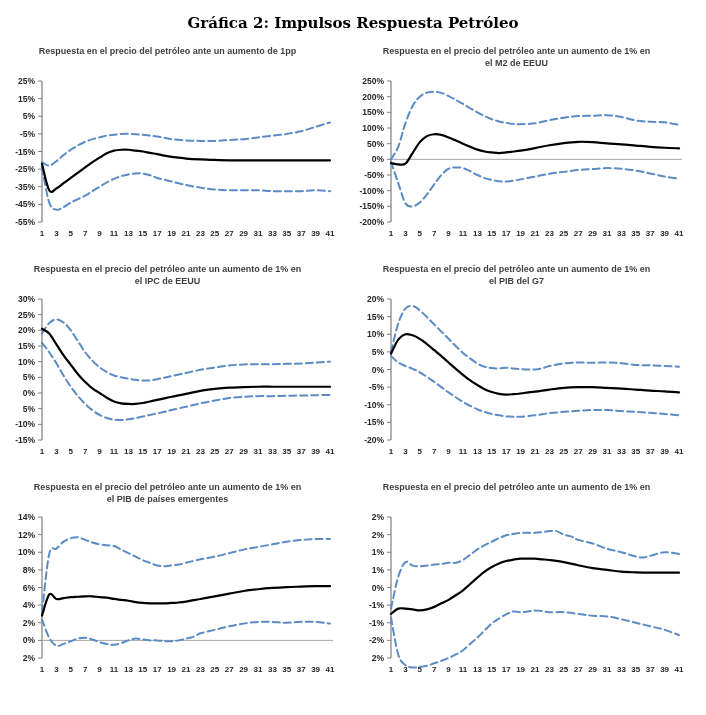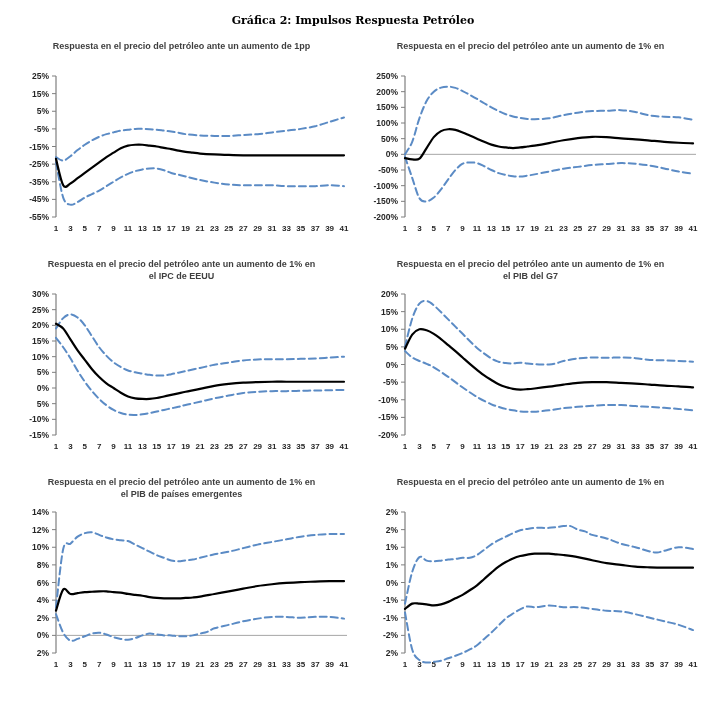--- a/index.html
+++ b/index.html
@@ -2,31 +2,30 @@
 <html><head>
 <meta charset="utf-8">
 <style>
   html,body{margin:0;padding:0;background:#ffffff;}
   body{width:706px;height:715px;overflow:hidden;font-family:"Liberation Sans",sans-serif;}
   .figure{width:706px;height:715px;background:#fff;}
   .main-title{
     text-align:center;
     font-family:"DejaVu Serif","Liberation Serif",serif;
     font-weight:bold;
-    font-size:11px;
+    font-size:15px;
     color:#000;
     padding-top:14px;
     padding-bottom:14px;
   }
   .grid{
     display:grid;
     grid-template-columns:335px 335px;
     column-gap:14px;
     row-gap:12px;
-    padding-left:14px;
     padding-right:8px;
   }
   .chart-cell{width:335px;}
   .chart-title{
     text-align:center;
     font-weight:bold;
     font-size:9px;
     line-height:1.3;
     color:#3f3f3f;
     height:26px;
@@ -91,20 +90,21 @@
           <text x="330" y="162" text-anchor="middle" class="xtick-label">41</text>
           <path d="M42 88.08 C43.2 88.66666666666666, 46.800000000000004 91.74833333333333, 49.2 91.6 C51.6 91.45166666666665, 54 88.95166666666667, 56.4 87.19 C58.8 85.42833333333333, 61.2 82.93833333333333, 63.6 81.03 C66 79.12166666666667, 68.39999999999999 77.35666666666665, 70.8 75.74 C73.2 74.12333333333333, 75.6 72.65166666666667, 78 71.33 C80.4 70.00833333333333, 82.8 68.83833333333334, 85.2 67.81 C87.60000000000001 66.78166666666667, 90 65.895, 92.4 65.16 C94.80000000000001 64.425, 97.19999999999999 63.986666666666665, 99.6 63.4 C102 62.81333333333333, 104.39999999999999 62.08, 106.8 61.64 C109.2 61.2, 111.6 61.05333333333333, 114 60.76 C116.4 60.46666666666667, 118.8 60.02666666666667, 121.2 59.88 C123.60000000000001 59.733333333333334, 126 59.82166666666667, 128.4 59.88 C130.8 59.93833333333333, 133.2 60.08333333333333, 135.6 60.23 C138 60.376666666666665, 140.4 60.525, 142.8 60.76 C145.20000000000002 60.995, 147.6 61.346666666666664, 150 61.64 C152.4 61.93333333333334, 154.79999999999998 62.16833333333334, 157.2 62.52 C159.6 62.87166666666667, 162 63.31, 164.4 63.75 C166.8 64.19, 168 64.71833333333333, 171.6 65.16 C175.2 65.60166666666666, 181.2 66.10666666666667, 186 66.4 C190.8 66.69333333333334, 195.6 66.83333333333334, 200.4 66.92 C205.20000000000002 67.00666666666666, 210 67.06666666666666, 214.8 66.92 C219.60000000000002 66.77333333333334, 224.39999999999998 66.33333333333334, 229.2 66.04 C234 65.74666666666667, 238.79999999999998 65.6, 243.6 65.16 C248.4 64.72, 253.2 63.986666666666665, 258 63.4 C262.8 62.81333333333333, 267.59999999999997 62.22666666666667, 272.4 61.64 C277.2 61.053333333333335, 282 60.615, 286.8 59.88 C291.6 59.145, 296.4 58.405, 301.2 57.23 C306 56.05499999999999, 310.8 54.29833333333333, 315.6 52.83 C320.40000000000003 51.361666666666665, 327.6 49.155, 330 48.42" fill="none" stroke="#5B8BC5" stroke-width="2" stroke-dasharray="7 4" stroke-linecap="round"></path>
           <path d="M42 93.36 C43.2 99.235, 46.800000000000004 121.56000000000002, 49.2 128.61 C51.6 135.66000000000003, 54 134.925, 56.4 135.66 C58.8 136.39499999999998, 61.2 134.195, 63.6 133.02 C66 131.84500000000003, 68.39999999999999 129.93166666666667, 70.8 128.61 C73.2 127.28833333333334, 75.6 126.265, 78 125.09 C80.4 123.915, 82.8 122.88166666666667, 85.2 121.56 C87.60000000000001 120.23833333333333, 90 118.62833333333333, 92.4 117.16 C94.80000000000001 115.69166666666666, 97.19999999999999 114.22, 99.6 112.75 C102 111.28, 104.39999999999999 109.66166666666668, 106.8 108.34 C109.2 107.01833333333333, 111.6 105.84833333333333, 114 104.82 C116.4 103.79166666666666, 118.8 102.905, 121.2 102.17 C123.60000000000001 101.435, 126 100.85, 128.4 100.41 C130.8 99.97, 133.2 99.67666666666666, 135.6 99.53 C138 99.38333333333334, 140.4 99.23666666666666, 142.8 99.53 C145.20000000000002 99.82333333333334, 147.6 100.555, 150 101.29 C152.4 102.025, 154.79999999999998 103.205, 157.2 103.94 C159.6 104.675, 162 105.11333333333334, 164.4 105.7 C166.8 106.28666666666666, 168 106.57833333333333, 171.6 107.46 C175.2 108.34166666666665, 181.2 109.96166666666666, 186 110.99 C190.8 112.01833333333333, 195.6 112.89666666666666, 200.4 113.63 C205.20000000000002 114.36333333333333, 210 114.94833333333334, 214.8 115.39 C219.60000000000002 115.83166666666666, 224.39999999999998 116.13166666666666, 229.2 116.28 C234 116.42833333333334, 238.79999999999998 116.28, 243.6 116.28 C248.4 116.28, 253.2 116.13333333333334, 258 116.28 C262.8 116.42666666666666, 267.59999999999997 117.01333333333334, 272.4 117.16 C277.2 117.30666666666666, 282 117.16, 286.8 117.16 C291.6 117.16, 296.4 117.30666666666666, 301.2 117.16 C306 117.01333333333334, 310.8 116.28, 315.6 116.28 C320.40000000000003 116.28, 327.6 117.01333333333334, 330 117.16" fill="none" stroke="#5B8BC5" stroke-width="2" stroke-dasharray="7 4" stroke-linecap="round"></path>
           <path d="M42 89.84 C43.2 94.24666666666667, 46.800000000000004 112.16833333333334, 49.2 116.28 C51.6 120.39166666666667, 54 115.68666666666667, 56.4 114.51 C58.8 113.33333333333334, 61.2 110.98166666666667, 63.6 109.22 C66 107.45833333333333, 68.39999999999999 105.70166666666667, 70.8 103.94 C73.2 102.17833333333333, 75.6 100.41333333333334, 78 98.65 C80.4 96.88666666666667, 82.8 95.12166666666667, 85.2 93.36 C87.60000000000001 91.59833333333333, 90 89.695, 92.4 88.08 C94.80000000000001 86.465, 97.19999999999999 85.14, 99.6 83.67 C102 82.2, 104.39999999999999 80.435, 106.8 79.26 C109.2 78.08500000000001, 111.6 77.20666666666668, 114 76.62 C116.4 76.03333333333333, 118.8 75.88666666666666, 121.2 75.74 C123.60000000000001 75.59333333333333, 126 75.59333333333333, 128.4 75.74 C130.8 75.88666666666666, 133.2 76.32666666666667, 135.6 76.62 C138 76.91333333333334, 140.4 77.11833333333334, 142.8 77.5 C145.20000000000002 77.88166666666666, 147.6 78.47, 150 78.91 C152.4 79.35, 154.79999999999998 79.7, 157.2 80.14 C159.6 80.58, 162 81.10833333333333, 164.4 81.55 C166.8 81.99166666666666, 169.2 82.43666666666667, 171.6 82.79 C174 83.14333333333335, 176.4 83.37666666666667, 178.8 83.67 C181.20000000000002 83.96333333333334, 182.4 84.25666666666666, 186 84.55 C189.6 84.84333333333333, 195.6 85.19500000000001, 200.4 85.43 C205.20000000000002 85.665, 210 85.81333333333333, 214.8 85.96 C219.60000000000002 86.10666666666665, 224.39999999999998 86.25166666666667, 229.2 86.31 C234 86.36833333333334, 238.79999999999998 86.31, 243.6 86.31 C248.4 86.31, 253.2 86.31, 258 86.31 C262.8 86.31, 267.59999999999997 86.31, 272.4 86.31 C277.2 86.31, 282 86.31, 286.8 86.31 C291.6 86.31, 296.4 86.31, 301.2 86.31 C306 86.31, 310.8 86.31, 315.6 86.31 C320.40000000000003 86.31, 327.6 86.31, 330 86.31" fill="none" stroke="#000000" stroke-width="2.2" stroke-linecap="round"></path>
         </svg>
     </div>
 
     <div class="chart-cell">
       <div class="chart-title">
         <div>Respuesta en el precio del petróleo ante un aumento de 1% en</div>
+        <div>el M2 de EEUU</div>
       </div>
       <svg class="chart-svg" width="335" height="178">
           <line x1="38" y1="7" x2="42" y2="7" stroke="#7F7F7F" stroke-width="1"></line>
           <text x="35" y="10" text-anchor="end" class="ytick-label">250%</text>
           <line x1="38" y1="22.666666666666664" x2="42" y2="22.666666666666664" stroke="#7F7F7F" stroke-width="1"></line>
           <text x="35" y="25.666666666666664" text-anchor="end" class="ytick-label">200%</text>
           <line x1="38" y1="38.33333333333333" x2="42" y2="38.33333333333333" stroke="#7F7F7F" stroke-width="1"></line>
           <text x="35" y="41.33333333333333" text-anchor="end" class="ytick-label">150%</text>
           <line x1="38" y1="54" x2="42" y2="54" stroke="#7F7F7F" stroke-width="1"></line>
           <text x="35" y="57" text-anchor="end" class="ytick-label">100%</text>

